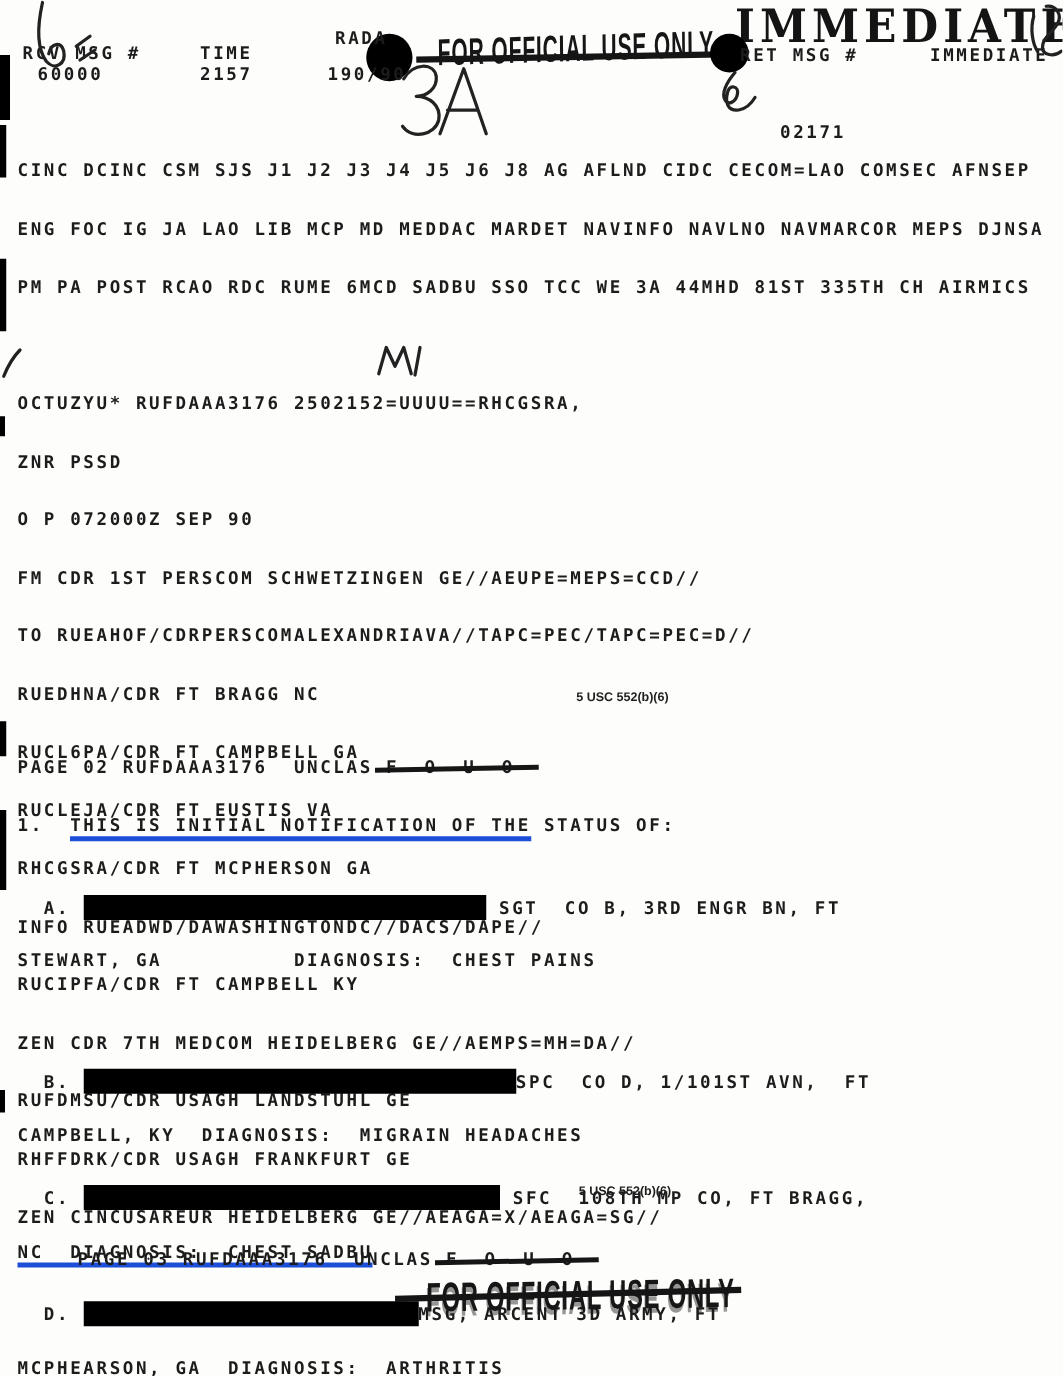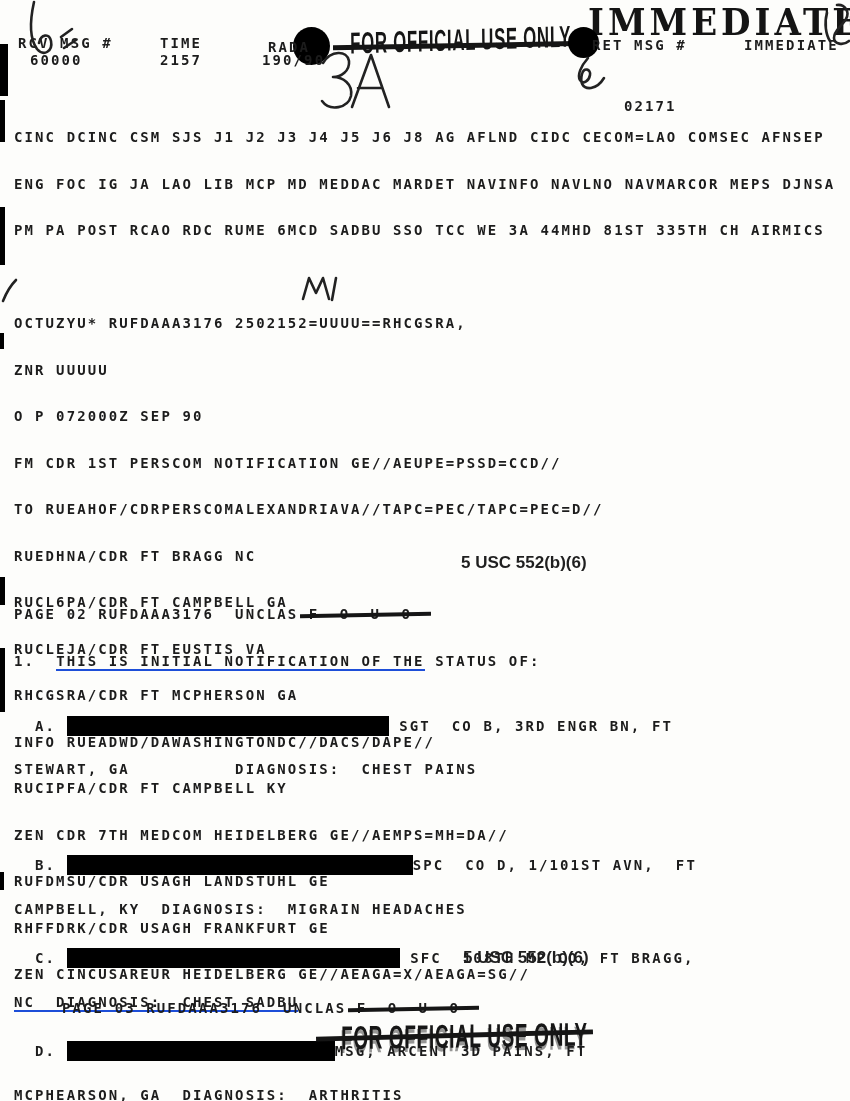--- a/index.html
+++ b/index.html
@@ -11,61 +11,61 @@
   
   .stamp{font-family:"Liberation Sans",sans-serif;font-weight:700;color:#161616;
          white-space:nowrap;transform-origin:left top;}
   .imm-big{font-family:"DejaVu Serif",serif;font-weight:700;font-size:34px;
            letter-spacing:4px;color:#141414;transform:scaleY(1.08);transform-origin:left top;}
   .strikebar{position:absolute;background:#151515;}
   
   .fouo{letter-spacing:7px;position:relative;display:inline-block;}
   .fouo::after{content:"";position:absolute;left:-9px;right:-14px;top:6px;height:4px;
                background:#161616;transform:rotate(-1deg);}
-  .u{border-bottom:2px solid #1d4ed8;}
+  .u{border-bottom:4px solid #1d4ed8;}
   
   .redact{display:inline-block;height:20px;vertical-align:-5px;background:#000;
           overflow:hidden;}
   .dot{position:absolute;background:#000;border-radius:50%;}
   .edge{position:absolute;background:#000;}
-  .foia{font-family:"Liberation Sans",sans-serif;font-weight:700;font-size:17px;
+  .foia{font-family:"Liberation Sans",sans-serif;font-weight:700;font-size:10px;
         color:#1f1f1f;letter-spacing:0;}
   svg.hand{position:absolute;left:0;top:0;pointer-events:none;}
 </style>
 </head>
 <body>
 
 <div class="abs imm-big" style="left:588px;top:0px;">IMMEDIATE</div>
 
 <div class="abs stamp" style="left:350px;top:26px;font-size:24px;transform:scale(0.70,1.25) rotate(-1deg);letter-spacing:1px;">FOR OFFICIAL USE ONLY</div>
 <div class="strikebar" style="left:333px;top:43px;width:256px;height:5px;transform:rotate(-1deg);"></div>
 
 <div class="dot" style="left:293px;top:27px;width:37px;height:38px;"></div>
 <div class="dot" style="left:568px;top:27px;width:31px;height:31px;"></div>
 
 <div class="abs mono" style="left:18px;top:36px;">RCV MSG #</div>
 <div class="abs mono" style="left:160px;top:36px;text-align:center;">TIME</div>
-<div class="abs mono" style="left:268px;top:40px;">RADA</div>
+<div class="abs mono" style="left:268px;top:24px;">RADA</div>
 <div class="abs mono" style="left:592px;top:38px;">RET MSG #</div>
 <div class="abs mono" style="left:744px;top:38px;">IMMEDIATE</div>
 
 <div class="abs mono" style="left:30px;top:53px;">60000</div>
 <div class="abs mono" style="left:160px;top:53px;">2157</div>
 <div class="abs mono" style="left:262px;top:53px;">190/90</div>
 <div class="abs mono" style="left:624px;top:55px;margin-top:44px;">02171</div>
 
 <div class="abs mono" style="left:14px;top:99px;">
   <div class="ln">CINC DCINC CSM SJS J1 J2 J3 J4 J5 J6 J8 AG AFLND CIDC CECOM=LAO COMSEC AFNSEP</div>
   <div class="ln">ENG FOC IG JA LAO LIB MCP MD MEDDAC MARDET NAVINFO NAVLNO NAVMARCOR MEPS DJNSA</div>
   <div class="ln">PM PA POST RCAO RDC RUME 6MCD SADBU SSO TCC WE 3A 44MHD 81ST 335TH CH AIRMICS</div>
   <div class="ln"></div>
   <div class="ln">OCTUZYU* RUFDAAA3176 2502152=UUUU==RHCGSRA,</div>
-  <div class="ln">ZNR UUUUU</div>
+  <div class="ln">ZNR PSSD</div>
   <div class="ln">O P 072000Z SEP 90</div>
-  <div class="ln">FM CDR 1ST PERSCOM NOTIFICATION GE//AEUPE=PSSD=CCD//</div>
+  <div class="ln">FM CDR 1ST PERSCOM SCHWETZINGEN GE//AEUPE=MEPS=CCD//</div>
   <div class="ln">TO RUEAHOF/CDRPERSCOMALEXANDRIAVA//TAPC=PEC/TAPC=PEC=D//</div>
   <div class="ln">RUEDHNA/CDR FT BRAGG NC</div>
   <div class="ln">RUCL6PA/CDR FT CAMPBELL GA</div>
   <div class="ln">RUCLEJA/CDR FT EUSTIS VA</div>
   <div class="ln">RHCGSRA/CDR FT MCPHERSON GA</div>
   <div class="ln">INFO RUEADWD/DAWASHINGTONDC//DACS/DAPE//</div>
   <div class="ln">RUCIPFA/CDR FT CAMPBELL KY</div>
   <div class="ln">ZEN CDR 7TH MEDCOM HEIDELBERG GE//AEMPS=MH=DA//</div>
   <div class="ln">RUFDMSU/CDR USAGH LANDSTUHL GE</div>
   <div class="ln">RHFFDRK/CDR USAGH FRANKFURT GE</div>
@@ -85,21 +85,21 @@
   <div class="ln"><span>PAGE 02 RUFDAAA3176  UNCLAS </span><span class="fouo">F O U O</span></div>
   <div class="ln"><span>1.  </span><span class="u">THIS IS INITIAL NOTIFICATION OF THE</span><span> STATUS OF:</span></div>
 
   <div class="ln"><span>  A. </span><span class="redact" style="width:322px;"></span> <span>SGT  CO B, 3RD ENGR BN, FT</span></div>
   <div class="ln">STEWART, GA          DIAGNOSIS:  CHEST PAINS</div>
   <div class="ln"></div>
   <div class="ln"><span>  B. </span><span class="redact" style="width:346px;"></span><span>SPC  CO D, 1/101ST AVN,  FT</span></div>
   <div class="ln">CAMPBELL, KY  DIAGNOSIS:  MIGRAIN HEADACHES</div>
   <div class="ln"><span>  C. </span><span class="redact" style="width:333px;"></span> <span>SFC  108TH MP CO, FT BRAGG,</span></div>
   <div class="ln"><span class="u">NC  DIAGNOSIS:  CHEST SADBU</span></div>
-  <div class="ln"><span>  D. </span><span class="redact" style="width:268px;"></span><span>MSG, ARCENT 3D PAINS, FT</span></div>
+  <div class="ln"><span>  D. </span><span class="redact" style="width:268px;"></span><span>MSG, ARCENT 3D ARMY, FT</span></div>
   <div class="ln"><span class="u">MCPHEARSON, GA  DIAGNOSIS:  ARTHRITIS</span></div>
   
   
   
   
   
   
   
   
   

